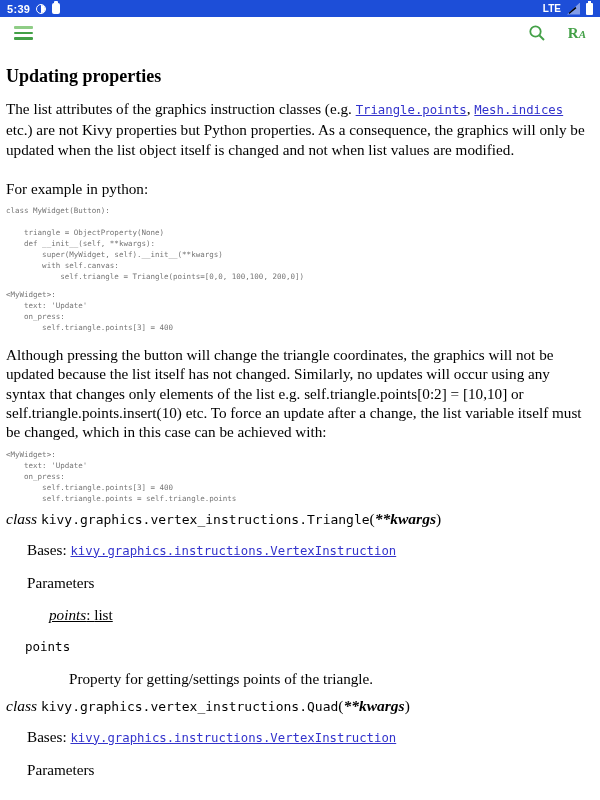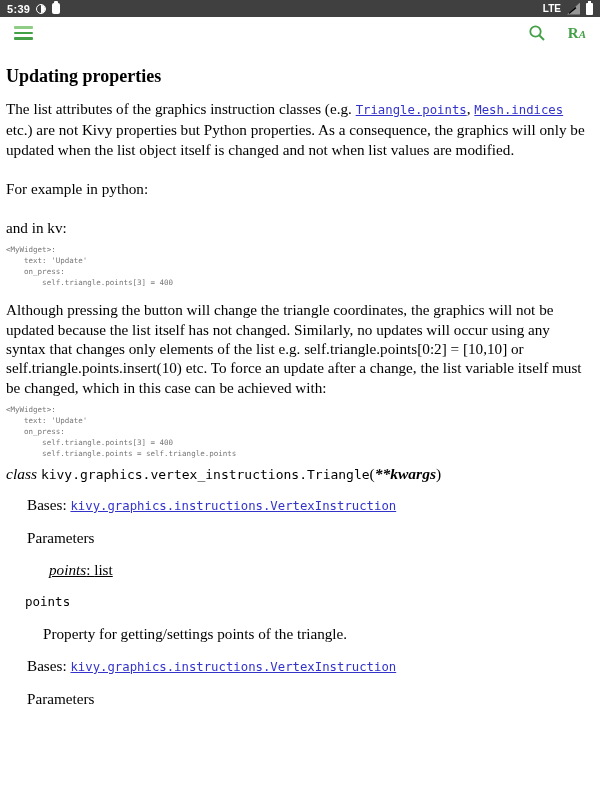--- a/index.html
+++ b/index.html
@@ -1,21 +1,21 @@
 <!DOCTYPE html>
 <html style="--accent: #43a047; --link: #3333cc; --codegray: #757575;"><head>
 <meta charset="utf-8">
 <style>
   * { margin: 0; padding: 0; box-sizing: border-box; }
   html, body { width: 600px; height: 800px; background: #fff; overflow: hidden; }
   body { font-family: "Liberation Serif", serif; color: #000; }
 
   
   .status-bar {
-    height: 17px; background: #404040; color: #fff;
+    height: 17px; background: #1d4ed8; color: #fff;
     display: flex; align-items: center; justify-content: space-between;
     padding: 0 7px; font-family: "Liberation Sans", sans-serif;
     font-size: 11px; font-weight: bold;
   }
   .sb-left, .sb-right { display: flex; align-items: center; gap: 6px; }
   .sb-time { letter-spacing: 0.3px; }
   .icon-notif-circle {
     width: 10px; height: 10px; border-radius: 50%;
     border: 1.5px solid #fff; position: relative; overflow: hidden;
   }
@@ -79,21 +79,21 @@
   }
   .class-sig { margin-top: 5px; font-size: 15.5px; line-height: 20px; white-space: nowrap; }
   .class-sig .kw { font-style: italic; }
   .class-sig .sig-name { font-family: "DejaVu Sans Mono", monospace; font-size: 13px; text-align: center; }
   .class-sig .arg { font-style: italic; font-weight: bold; }
   .dl-line { line-height: 24px; margin-top: 8px; }
   .ind-1 { margin-left: 21px; }
   .ind-2 { margin-left: 43px; text-decoration: underline; }
   .ind-3 { margin-left: 62px; }
   .ind-attr { margin-left: 19px; }
-  .ind-attr-desc { margin-left: 37px; }
+  .ind-attr-desc { margin-left: 63px; }
   .param-name { font-style: italic; }
   .mono { font-family: "DejaVu Sans Mono", monospace; font-size: 12.5px; }
 </style>
 </head>
 <body>
 
 <div class="status-bar">
   <div class="sb-left">
     <span class="sb-time">5:39</span>
     <span class="icon-notif-circle"></span>
@@ -126,22 +126,28 @@
 
 <div class="content">
 
 
   <h2 class="section-heading">Updating properties</h2>
 
   <p class="body-para"><span>The list attributes of the graphics instruction classes (e.g. </span><a class="code-link">Triangle.points</a><span>, </span><a class="code-link">Mesh.indices</a><span> etc.) are not Kivy properties but Python properties. As a consequence, the graphics will only be updated when the list object itself is changed and not when list values are modified.</span></p>
 
   <p class="lead-in">For example in python:</p>
 
+  <pre class="code-block">class MyWidget(Button):
 
-  <p class="lead-in">and in kv:</p>
+    triangle = ObjectProperty(None)
+    def __init__(self, **kwargs):
+        super(MyWidget, self).__init__(**kwargs)
+        with self.canvas:
+            self.triangle = Triangle(points=[0,0, 100,100, 200,0])</pre>
+
 
   <pre class="code-block">&lt;MyWidget&gt;:
     text: 'Update'
     on_press:
         self.triangle.points[3] = 400</pre>
 
   <p class="body-para">Although pressing the button will change the triangle coordinates, the graphics will not be updated because the list itself has not changed. Similarly, no updates will occur using any syntax that changes only elements of the list e.g. self.triangle.points[0:2] = [10,10] or self.triangle.points.insert(10) etc. To force an update after a change, the list variable itself must be changed, which in this case can be achieved with:</p>
 
   <pre class="code-block">&lt;MyWidget&gt;:
     text: 'Update'
@@ -155,18 +161,19 @@
 
   <div class="dl-line ind-1">Parameters</div>
 
   <div class="dl-line ind-2"><span class="param-name">points</span><span>: </span><span>list</span></div>
 
 
   <div class="dl-line ind-attr mono">points</div>
 
   <div class="dl-line ind-attr-desc">Property for getting/settings points of the triangle.</div>
 
+  <div class="class-sig"><span class="kw">class </span><span class="sig-name">kivy.graphics.vertex_instructions.Quad</span><span>(</span><span class="arg">**kwargs</span><span>)</span></div>
 
   <div class="dl-line ind-1"><span>Bases: </span><a class="code-link">kivy.graphics.instructions.VertexInstruction</a></div>
 
   <div class="dl-line ind-1">Parameters</div>
 
 </div>
 
 </body></html>

